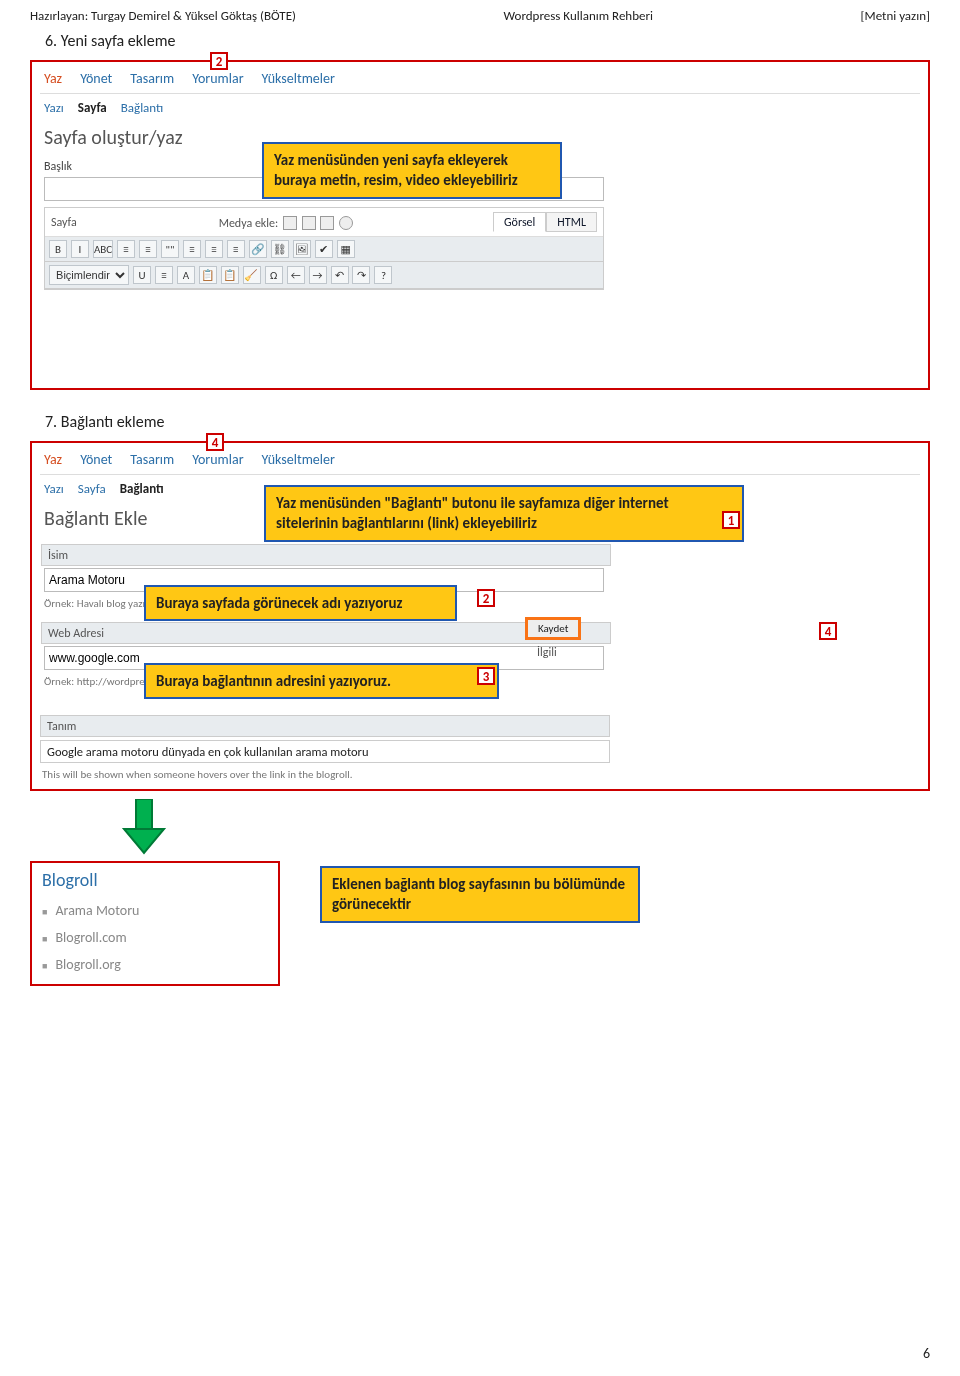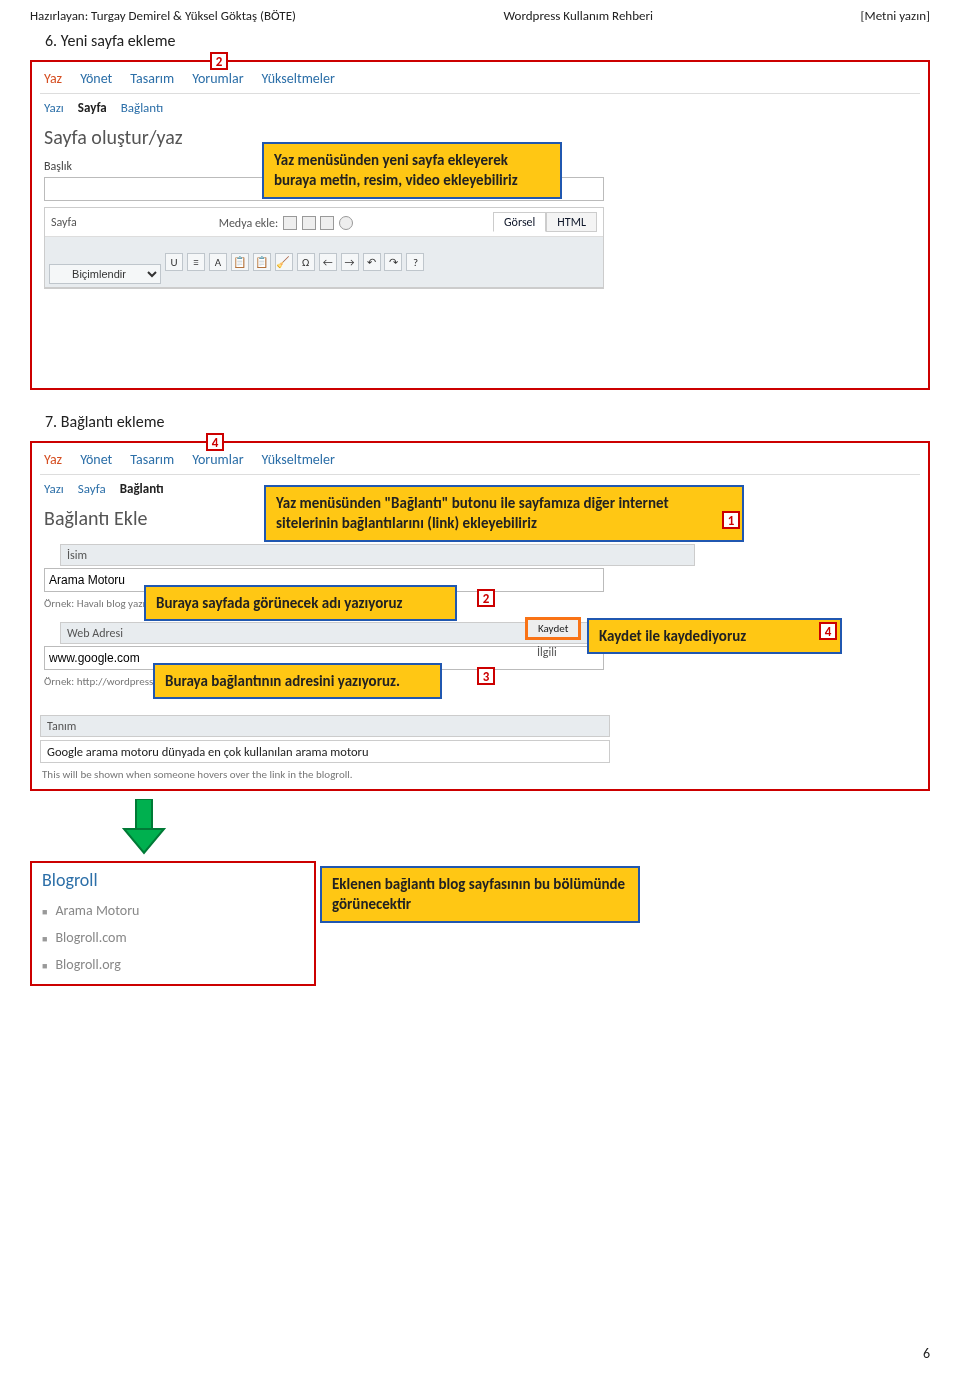--- a/index.html
+++ b/index.html
@@ -107,29 +107,29 @@
     padding: 3px 4px;
     border-bottom:1px solid #ccc;
   }
   .toolbar-row .tb {
     display:inline-block; min-width:18px; height:18px;
     line-height:18px; text-align:center;
     border:1px solid #bfc6cc; background:#f5f7f8;
     font-size:11px; color:#333; margin-right:1px;
     vertical-align:middle;
   }
-  .toolbar-row select.tb { height:20px; font-size:11px; padding:0 18px;margin-top:24px;}
+  .toolbar-row select.tb { height:20px; font-size:11px; padding:0 2px;}
   .shot1 { height: 330px; }
   .shot2 { height: 350px; }
   .shot1 .nbox.top { top:-10px; left:178px; }
   .shot1 .yellow-box.a { top: 80px; left: 230px; width: 300px; }
   .shot2 .nbox.top { top:-10px; left:174px; }
   .shot2 .yellow-box.a { top: 42px; left: 232px; width: 480px; }
   .shot2 .yellow-box.b { top: 142px; left: 112px; width: 313px; }
-  .shot2 .yellow-box.c { top: 220px; left: 121px; width: 289px; }
+  .shot2 .yellow-box.c { top: 220px; left: 112px; width: 355px; }
   .shot2 .yellow-box.d { top: 175px; left: 555px; width: 255px; }
   .shot2 .nbox.n1 { top: 68px; left: 690px; }
   .shot2 .nbox.n2 { top: 146px; left: 445px; }
   .shot2 .nbox.n3 { top: 224px; left: 445px; }
   .shot2 .nbox.n4 { top: 179px; left: 787px; }
   .kaydet-btn {
     position: absolute;
     top: 174px; left: 493px;
     border: 3px solid #f97316;
     background: #eee;
@@ -153,32 +153,32 @@
     width: 570px; border:1px solid #ccc;
     padding: 3px 6px; font-size:12.5px;
   }
   .tanim-hint {
     position:absolute; bottom: 8px; left: 10px;
     font-size:11px; color:#777;
   }
   .isim-head, .web-head {
     background:#e8ecef; border:1px solid #ccc;
     padding:3px 6px; font-size:12px; color:#555;
-    width:635px; margin: 6px 4px 0 20px;
+    width:570px; margin: 6px 4px 0 1px;
   }
   
   .arrow-down {
     position:absolute; left: 90px;
     width: 48px; height: 56px;
   }
   .arrow-down svg { width:100%; height:100%; }
   .blogroll-wrap {
     position: relative;
     margin: 70px 0 0 30px;
-    width: 286px;
+    width: 250px;
   }
   .blogroll {
     border: 2px solid #c00;
     background:#fff;
     padding: 6px 0 6px 0;
   }
   .blogroll h3 {
     color:#2c6fa8; font-size:18px; font-weight:normal;
     padding: 0 10px 6px 10px;
   }
@@ -240,20 +240,36 @@
         <span></span>
         <span></span>
         <span class="sun"></span>
       </div>
       <div class="ed-tabs">
         <span class="active">Görsel</span>
         <span>HTML</span>
       </div>
     </div>
     <div class="toolbar-row">
+      <span class="tb">B</span>
+      <span class="tb">I</span>
+      <span class="tb">ABC</span>
+      <span class="tb">≡</span>
+      <span class="tb">≡</span>
+      <span class="tb">""</span>
+      <span class="tb">≡</span>
+      <span class="tb">≡</span>
+      <span class="tb">≡</span>
+      <span class="tb">🔗</span>
+      <span class="tb">⛓</span>
+      <span class="tb">🖼</span>
+      <span class="tb">✔</span>
+      <span class="tb">▦</span>
+    </div>
+    <div class="toolbar-row">
       <select class="tb">
         <option>Biçimlendir</option>
       </select>
       <span class="tb">U</span>
       <span class="tb">≡</span>
       <span class="tb">A</span>
       <span class="tb">📋</span>
       <span class="tb">📋</span>
       <span class="tb">🧹</span>
       <span class="tb">Ω</span>
@@ -298,21 +314,20 @@
   <div class="kaydet-btn">Kaydet</div>
   <div class="ilgili-label">İlgili</div>
 
   <div class="tanim-head">Tanım</div>
   <div class="tanim-val">Google arama motoru dünyada en çok kullanılan arama motoru</div>
   <div class="tanim-hint">This will be shown when someone hovers over the link in the blogroll.</div>
 
   <div class="yellow-box a">Yaz menüsünden "Bağlantı" butonu ile sayfamıza diğer internet sitelerinin bağlantılarını (link) ekleyebiliriz</div>
   <div class="yellow-box b">Buraya sayfada görünecek adı yazıyoruz</div>
   <div class="yellow-box c">Buraya bağlantının adresini yazıyoruz.</div>
-  <div class="yellow-box d">Kaydet ile kaydediyoruz</div>
 
   <div class="nbox n1">1</div>
   <div class="nbox n2">2</div>
   <div class="nbox n3">3</div>
   <div class="nbox n4">4</div>
 </div>
 
 <div class="blogroll-wrap">
   <div class="arrow-down" style="top:-62px;">
     <svg viewBox="0 0 48 56">

